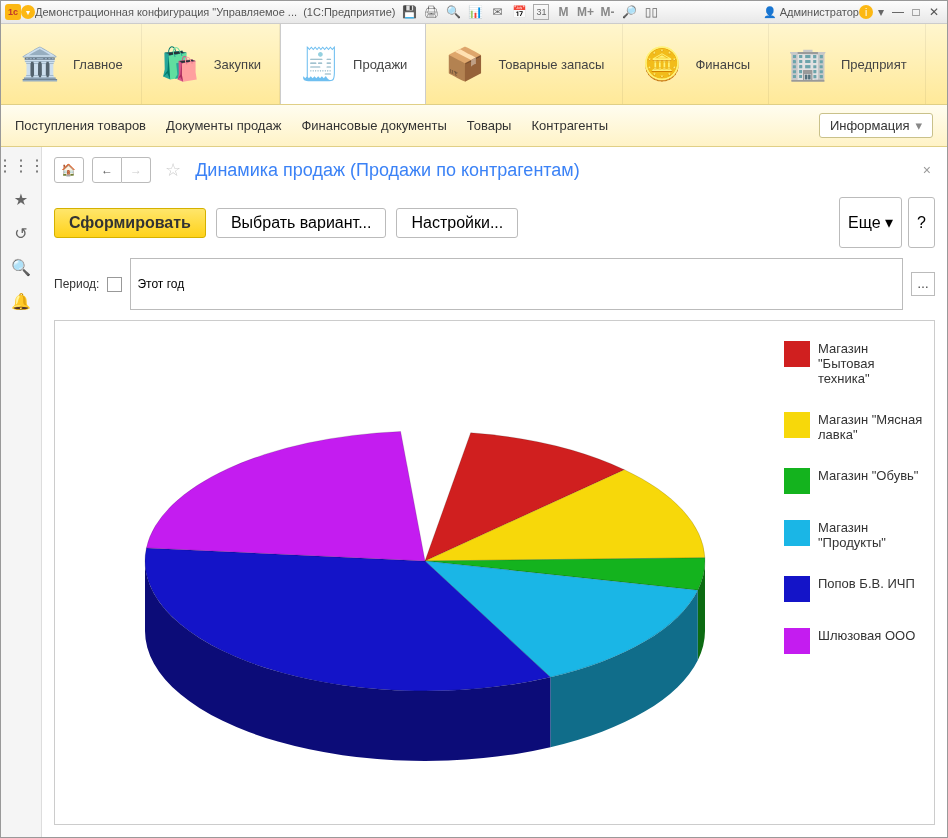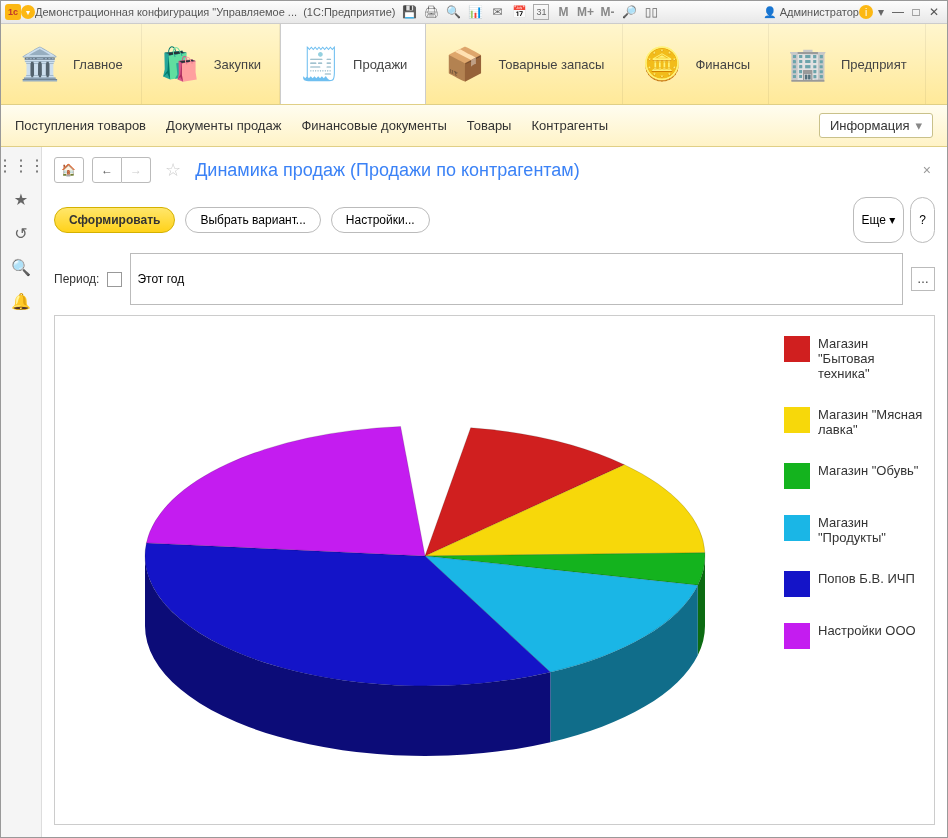--- a/index.html
+++ b/index.html
@@ -26,21 +26,21 @@
 .content{flex:1;display:flex;flex-direction:column;min-width:0}
 .crumbs{display:flex;align-items:center;padding:10px 12px;gap:8px}
 .iconbtn{border:1px solid #bbb;background:#fff;border-radius:3px;width:28px;height:24px;display:flex;align-items:center;justify-content:center;cursor:pointer;color:#555}
 .grp{display:flex}
 .grp .iconbtn:first-child{border-radius:3px 0 0 3px}
 .grp .iconbtn:last-child{border-radius:0 3px 3px 0;border-left:none}
 .star{color:#ccc;font-size:18px;margin:0 6px}
 .pagetitle{font-size:18px;color:#3b82f6}
 .closex{margin-left:auto;color:#999;font-size:14px;cursor:pointer;padding:4px}
 .toolbar{display:flex;align-items:center;padding:4px 12px;gap:10px}
-.btn{border:1px solid #bbb;background:#fff;border-radius:13px;padding:5px 14px;cursor:pointer;font-size:12px}
+.btn{border:1px solid #bbb;background:#fff;border-radius:3px;padding:5px 14px;cursor:pointer;font-size:16px}
 .btn.primary{background:linear-gradient(#ffe66b,#ffd21a);border-color:#d4b100;font-weight:bold;color:#333}
 .btn.small{padding:15px 8px}
 .toolbar .right{margin-left:auto;display:flex;gap:6px}
 .period{display:flex;align-items:center;padding:6px 12px;gap:8px}
 .period input[type=text]{flex:1;border:1px solid #bbb;padding:18px 6px;font-size:12px}
 .period .dots{border:1px solid #bbb;background:#fff;width:22px;height:22px;display:flex;align-items:center;justify-content:center;cursor:pointer}
 .chk{width:13px;height:13px;border:1px solid #999;background:#fff}
 .chartarea{flex:1;border:1px solid #ccc;margin:4px 12px 12px 12px;background:#fff;position:relative;overflow:hidden}
 .legend{position:absolute;right:10px;top:20px;width:140px}
 .legrow{display:flex;align-items:flex-start;gap:8px;margin-bottom:26px;font-size:13px;color:#333}
@@ -184,19 +184,19 @@
             <div class="legrow">
               <span class="legbox" style="background:#1ab6e6"></span>
               <span>Магазин "Продукты"</span>
             </div>
             <div class="legrow">
               <span class="legbox" style="background:#1414c8"></span>
               <span>Попов Б.В. ИЧП</span>
             </div>
             <div class="legrow">
               <span class="legbox" style="background:#c41cf0"></span>
-              <span>Настройки ООО</span>
+              <span>Шлюзовая ООО</span>
             </div>
           </div>
       </div>
     </div>
   </div>
 </div>
 
 </body></html>

